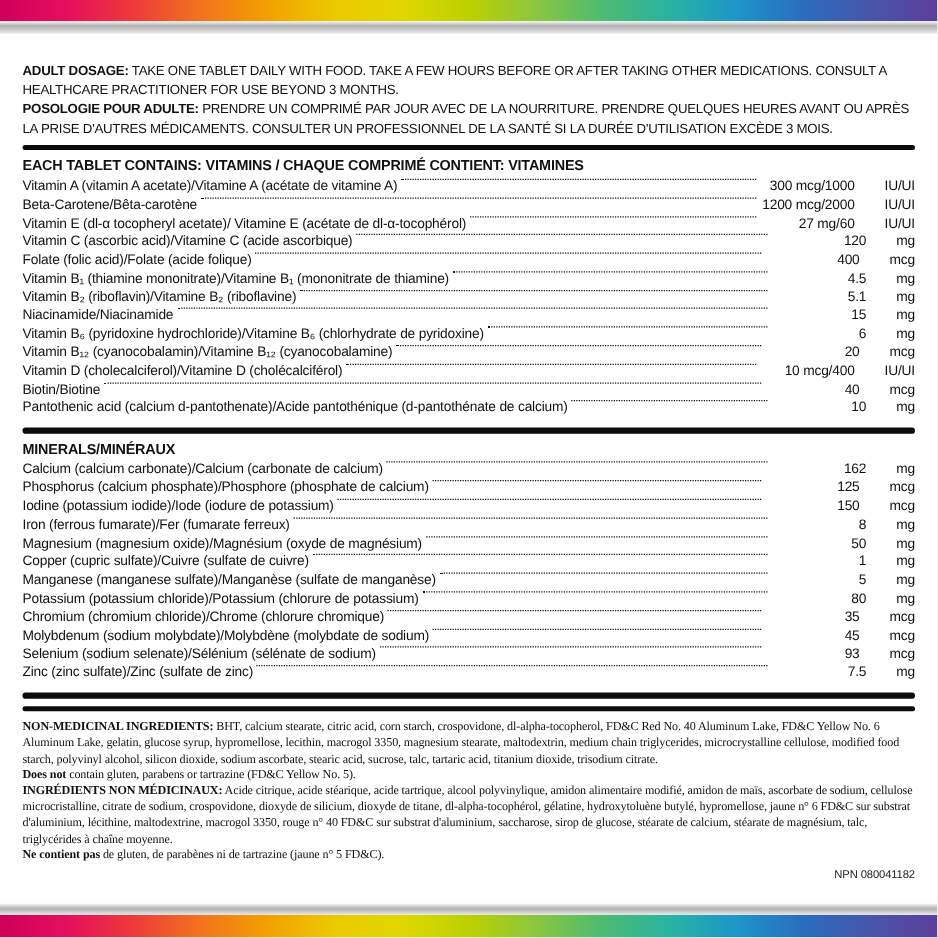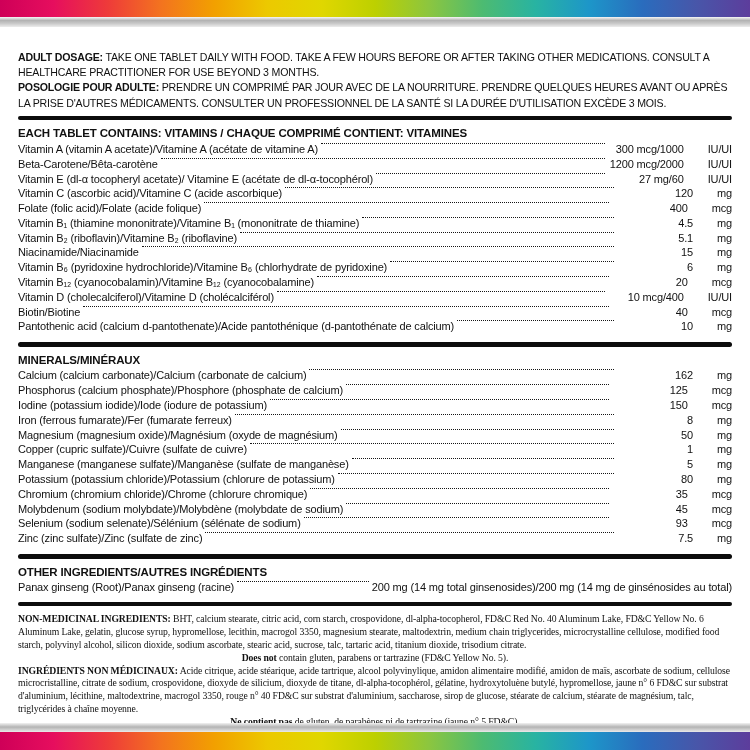--- a/index.html
+++ b/index.html
@@ -35,21 +35,21 @@
 
   .row { display: flex; align-items: flex-start; height: 14.8px; font-size: 11px; letter-spacing: -0.15px; white-space: nowrap; }
   .lbl { flex: 0 0 auto; }
   .leader { flex: 1 1 auto; min-width: 10px; border-bottom: 1.6px dotted #161616; margin: 0 3px 3px 3px; }
   .val { flex: 0 0 auto; min-width: 76px; text-align: right; }
   .unit { flex: 0 0 30px; padding-left: 24px; text-align: left; }
   .row-wide .val { min-width: 0; }
 
   .fine { font-size: 9.7px; line-height: 12.7px; letter-spacing: -0.1px; font-family: Liberation Serif, serif; }
   .fine b { letter-spacing: -0.1px; }
-  .claim { margin-bottom: 0.5px; text-align: center; }
+  .claim { margin-bottom: 0.5px; }
 
   .npn { text-align: right; font-size: 9px; letter-spacing: -0.1px; margin-top: 3px; color: #222; }
 </style>
 </head>
 <body>
 
 <div class="page">
   <div class="bar rainbow-top" style="background: linear-gradient(90deg, rgb(207, 0, 88), rgb(230, 14, 94), rgb(238, 58, 58), rgb(243, 115, 31), rgb(242, 160, 0), rgb(236, 201, 0), rgb(224, 215, 0), rgb(189, 208, 0), rgb(140, 198, 63), rgb(77, 187, 113), rgb(40, 179, 162), rgb(29, 150, 201), rgb(42, 108, 189), rgb(72, 86, 169), rgb(93, 61, 156));"></div>
   <div class="bar silver-top"></div>
 
@@ -221,30 +221,20 @@
             <span class="lbl">Zinc (zinc sulfate)/Zinc (sulfate de zinc)</span>
             <span class="leader"></span>
             <span class="val">7.5</span>
             <span class="unit">mg</span>
           </div>
         </div>
     </div>
 
     <div class="rule r3"></div>
 
-    <div>
-      <h2>OTHER INGREDIENTS/AUTRES INGRÉDIENTS</h2>
-      <div>
-          <div class="row row-wide">
-            <span class="lbl">Panax ginseng (Root)/Panax ginseng (racine)</span>
-            <span class="leader"></span>
-            <span class="val">200 mg (14 mg total ginsenosides)/200 mg (14 mg de ginsénosides au total)</span>
-          </div>
-        </div>
-    </div>
 
     <div class="rule r4"></div>
 
     <div>
       <p class="fine"><b>NON-MEDICINAL INGREDIENTS:</b><span> BHT, calcium stearate, citric acid, corn starch, crospovidone, dl-alpha-tocopherol, FD&amp;C Red No. 40 Aluminum Lake, FD&amp;C Yellow No. 6 Aluminum Lake, gelatin, glucose syrup, hypromellose, lecithin, macrogol 3350, magnesium stearate, maltodextrin, medium chain triglycerides, microcrystalline cellulose, modified food starch, polyvinyl alcohol, silicon dioxide, sodium ascorbate, stearic acid, sucrose, talc, tartaric acid, titanium dioxide, trisodium citrate.</span></p>
       <p class="fine claim"><b>Does not</b><span> contain gluten, parabens or tartrazine (FD&amp;C Yellow No. 5).</span></p>
       <p class="fine"><b>INGRÉDIENTS NON MÉDICINAUX:</b><span> Acide citrique, acide stéarique, acide tartrique, alcool polyvinylique, amidon alimentaire modifié, amidon de maïs, ascorbate de sodium, cellulose microcristalline, citrate de sodium, crospovidone, dioxyde de silicium, dioxyde de titane, dl-alpha-tocophérol, gélatine, hydroxytoluène butylé, hypromellose, jaune n° 6 FD&amp;C sur substrat d'aluminium, lécithine, maltodextrine, macrogol 3350, rouge n° 40 FD&amp;C sur substrat d'aluminium, saccharose, sirop de glucose, stéarate de calcium, stéarate de magnésium, talc, triglycérides à chaîne moyenne.</span></p>
       <p class="fine claim"><b>Ne contient pas</b><span> de gluten, de parabènes ni de tartrazine (jaune n° 5 FD&amp;C).</span></p>
     </div>
 

